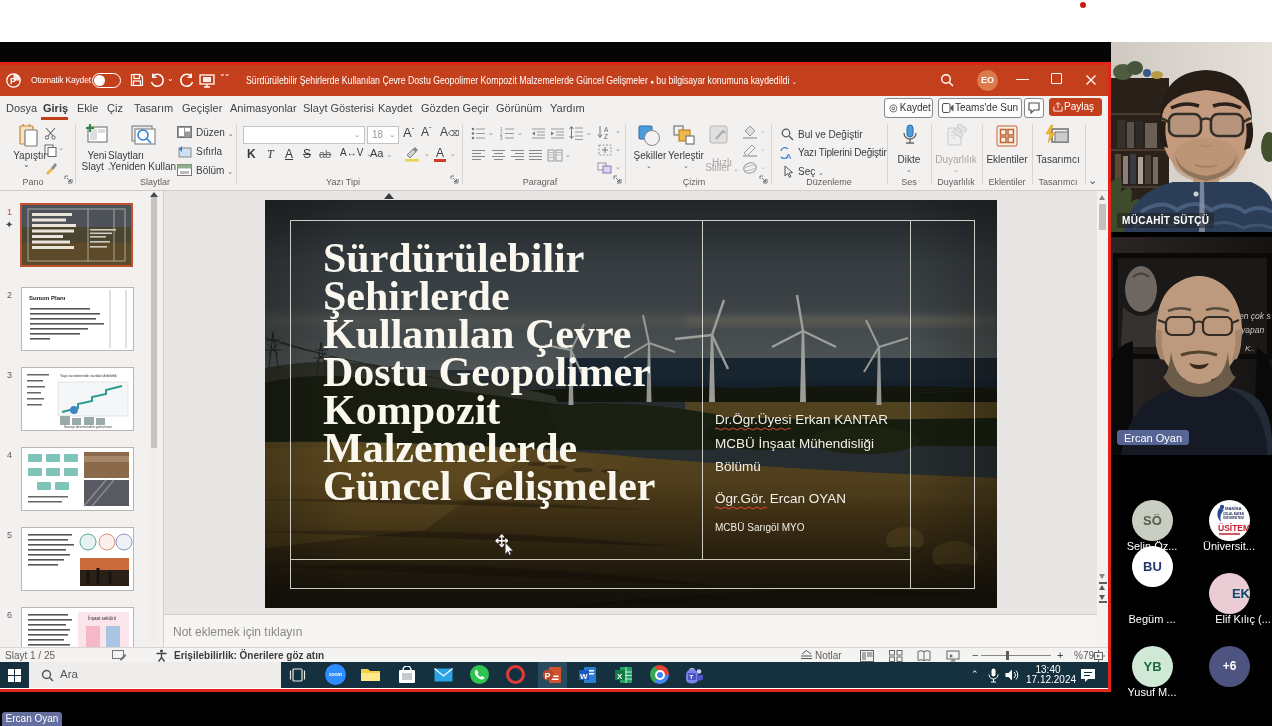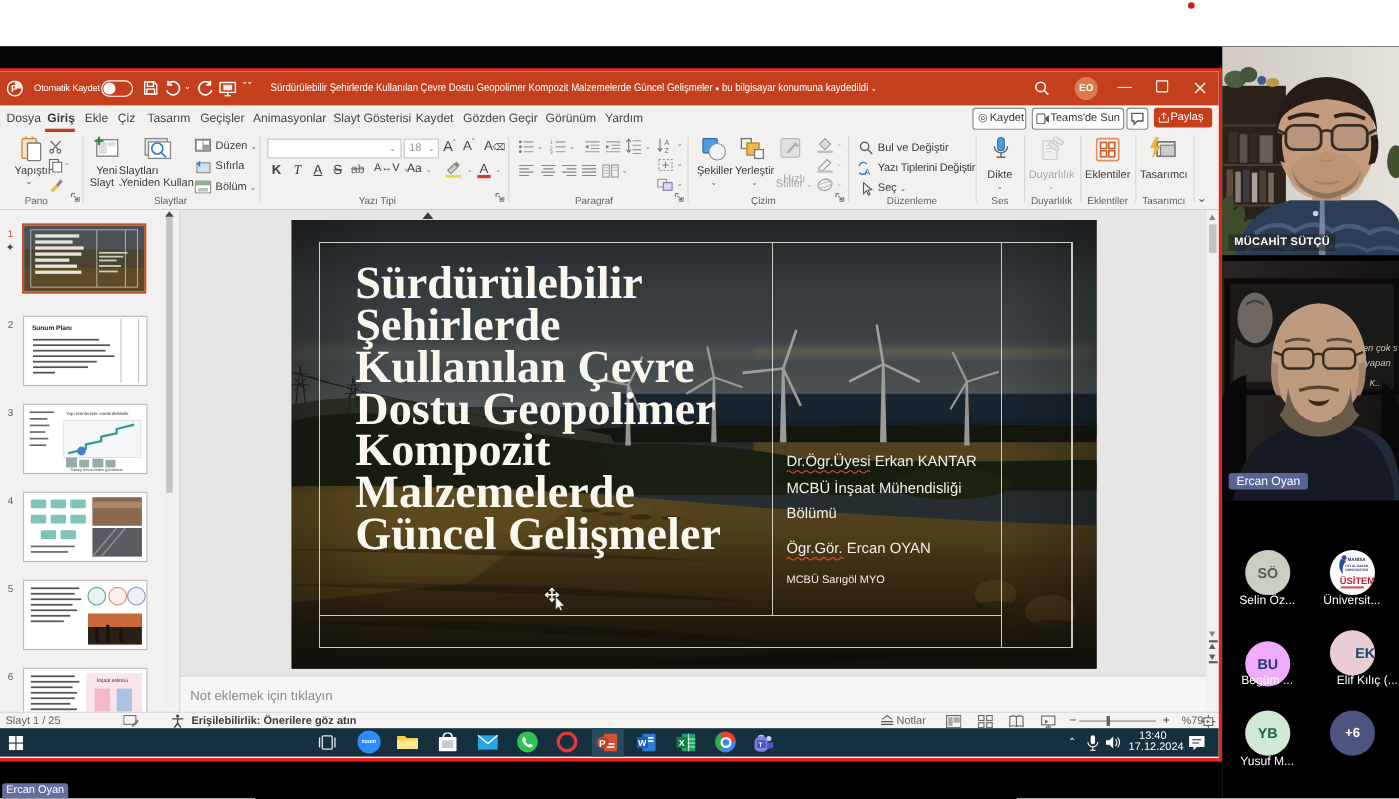--- a/index.html
+++ b/index.html
@@ -752,20 +752,27 @@
 
     <div class="abs" id="taskbar" style="left:0;top:597px;width:1108px;height:26px;background:#15303e;">
       <svg class="abs" style="left:8px;top:7px;" width="13" height="13" viewBox="0 0 13 13">
           <g fill="#fff">
             <rect x="0" y="0" width="6" height="6"></rect>
             <rect x="7" y="0" width="6" height="6"></rect>
             <rect x="0" y="7" width="6" height="6"></rect>
             <rect x="7" y="7" width="6" height="6"></rect>
           </g>
         </svg>
+      <div class="abs" style="left:29px;top:0;width:252px;height:26px;background:#efedec;">
+        <svg class="abs" style="left:12px;top:7px;" width="13" height="13" viewBox="0 0 13 13">
+            <circle cx="5.5" cy="5.5" r="4" fill="none" stroke="#555" stroke-width="1.4"></circle>
+            <path d="M8.5 8.5 L12 12" stroke="#555" stroke-width="1.4"></path>
+          </svg>
+        <div class="abs" style="left:31px;top:6px;font-size:11.5px;color:#555;">Ara</div>
+      </div>
       <svg class="abs" style="left:289px;top:6px;" width="17" height="14" viewBox="0 0 17 14">
           <g stroke="#e8e8e8" fill="none" stroke-width="1.2">
             <rect x="4" y="1" width="9" height="12" rx="1"></rect>
             <path d="M1.5 2.5 v9 M15.5 2.5 v9"></path>
           </g>
         </svg>
       <div class="abs" style="left:325px;top:2px;width:21px;height:21px;border-radius:50%;background:#2d8cff;color:#fff;font-size:5px;text-align:center;line-height:21px;font-weight:bold;">zoom</div>
       <svg class="abs" style="left:360px;top:5px;" width="21" height="16" viewBox="0 0 21 16">
           <path d="M1 2 h7 l2 2 h10 v10 h-19 z" fill="#f8ce46"></path>
           <path d="M1 6 h19 v8 h-19 z" fill="#fde98a"></path>
@@ -950,21 +957,21 @@
           <text x="16" y="10" font-size="4.2" fill="#1f2a5a" font-weight="bold">MANİSA</text>
           <text x="14" y="15" font-size="3" fill="#1f2a5a">CELAL BAYAR</text>
           <text x="14" y="19" font-size="3" fill="#1f2a5a">ÜNİVERSİTESİ</text>
           <path d="M10 8 q-4 8 2 14 q-2 -8 3 -12 z" fill="#2a4a9c"></path>
           <circle cx="13" cy="7" r="2.2" fill="#2a4a9c"></circle>
           <text x="9" y="31" font-size="8.5" font-weight="bold" fill="#c41f2e">ÜSİTEM</text>
           <rect x="10" y="33" width="21" height="2" fill="#c41f2e" opacity=".75"></rect>
         </svg>
     </div>
     <div class="abs avl" style="left:78px;top:498px;">Üniversit...</div>
-    <div class="av" style="left:21px;top:541px;background:#f0abfc;color:#24386e;">BU</div>
+    <div class="av" style="left:21px;top:504px;background:#ffffff;color:#24386e;">BU</div>
     <div class="abs avl" style="left:1px;top:571px;">Begüm ...</div>
     <div class="av" style="left:98px;top:531px;background:#eacdd4;color:#0c4a6e;text-align:right;">EK</div>
     <div class="abs avl" style="left:92px;top:571px;">Elif Kılıç (...</div>
     <div class="av" style="left:21px;top:604px;background:#cfe9d6;color:#1f6a3c;">YB</div>
     <div class="abs avl" style="left:1px;top:644px;">Yusuf M...</div>
     <div class="av" style="left:98px;top:604px;background:#4d5480;color:#fff;font-size:12px;">+6</div>
   </div>
 </div>
 
 </body></html>

